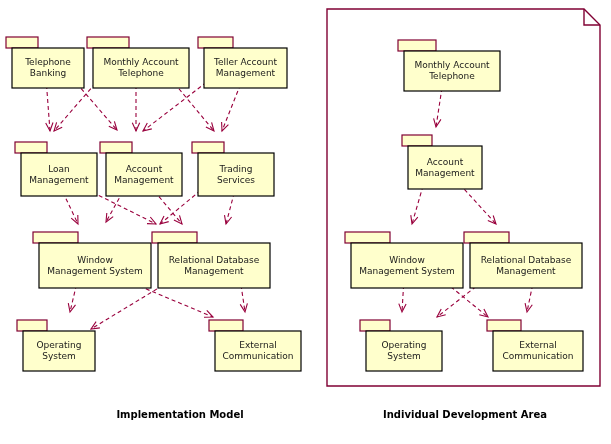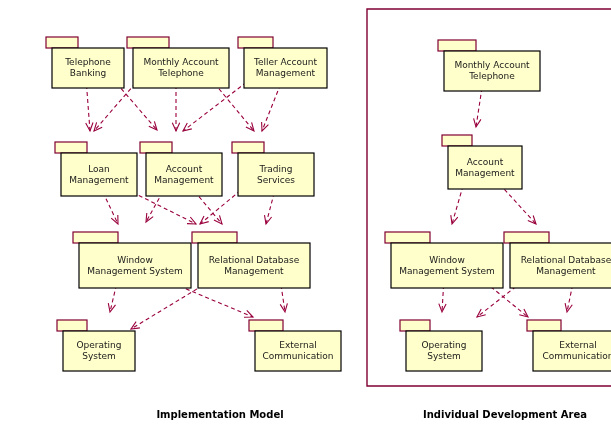--- a/index.html
+++ b/index.html
@@ -10,21 +10,20 @@
   body {
     width: 611px;
     height: 444px;
     font-family: "DejaVu Sans", sans-serif;
     overflow: hidden;
   }
   #diagram-root {
     position: relative;
     width: 504px;
     height: 444px;
-    margin-left: 40px;
   }
   svg.canvas {
     position: absolute;
     top: 0;
     left: 0;
     width: 611px;
     height: 444px;
   }
   .pkg-body {
     fill: #ffffcc;

